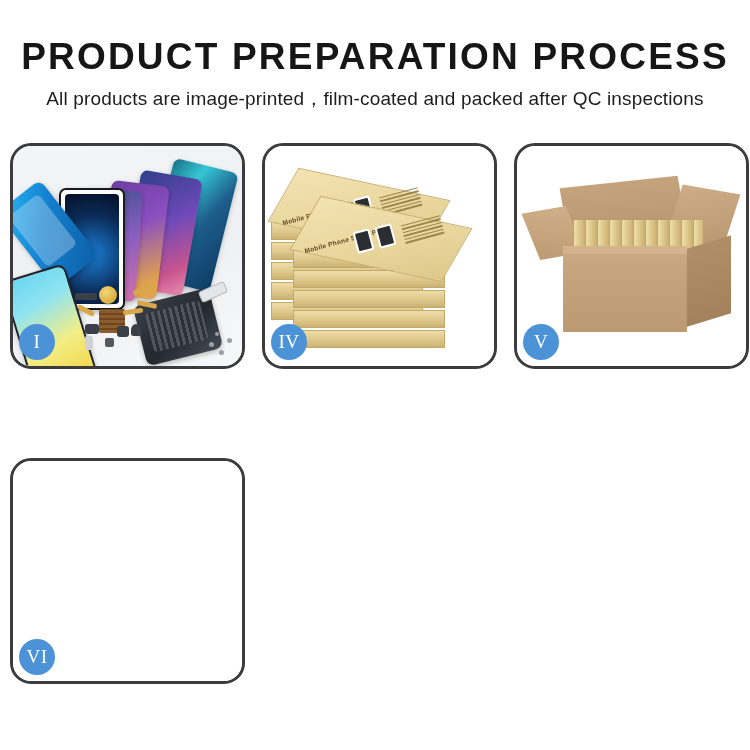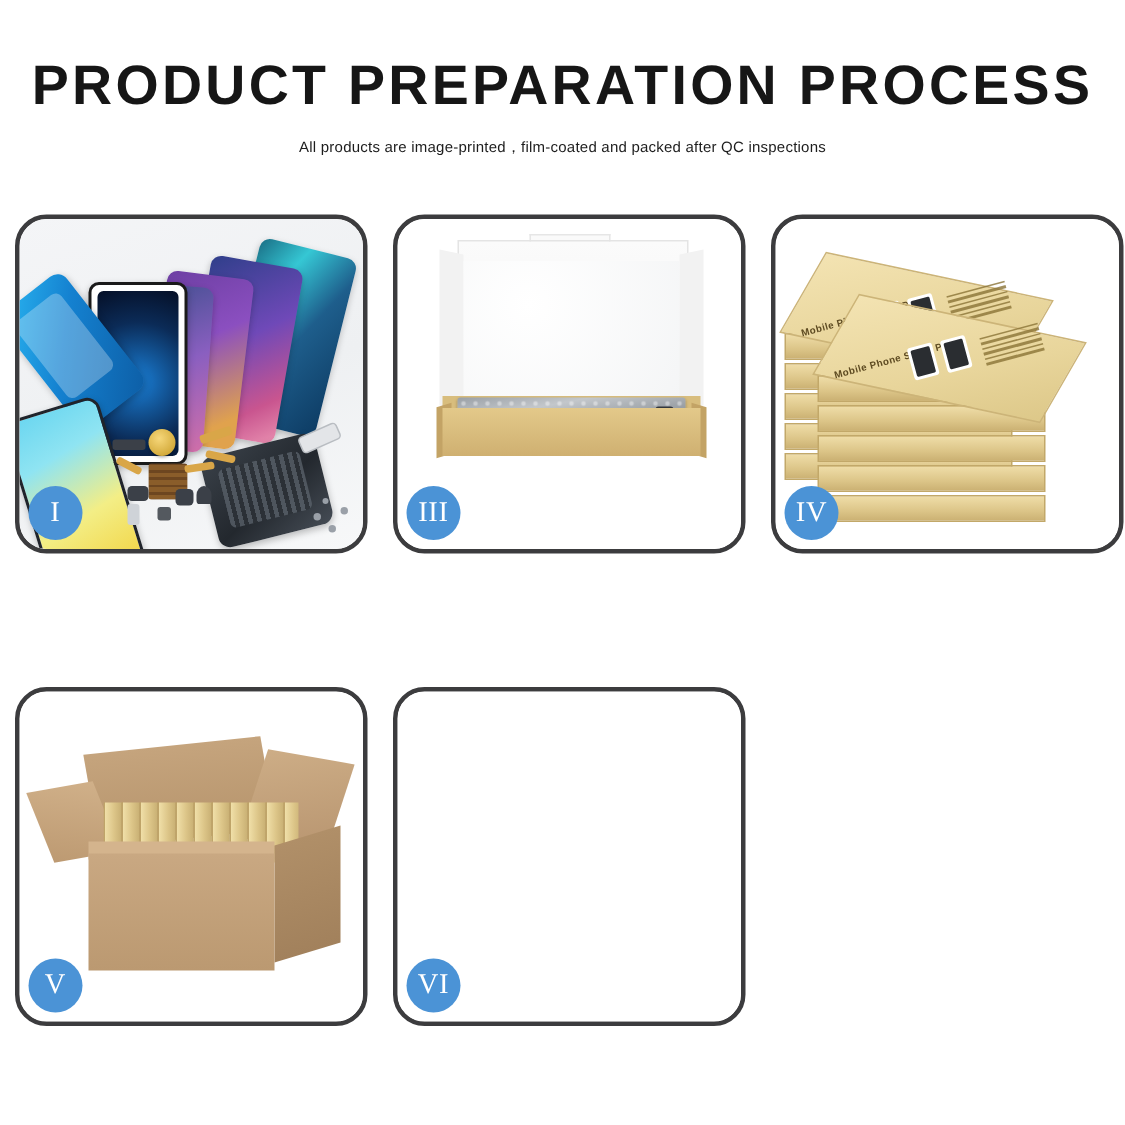--- a/index.html
+++ b/index.html
@@ -22,21 +22,21 @@
     font-size:37px;
     font-weight:700;
     letter-spacing:2.2px;
     color:#161616;
     margin-top:34px;
     line-height:46px;
     white-space:nowrap;
   }
   .subtitle{
     font-family:"Liberation Sans", sans-serif;
-    font-size:10px;
+    font-size:19px;
     font-weight:400;
     color:#1d1d1d;
     letter-spacing:0.15px;
     margin-top:9px;
     line-height:20px;
     white-space:nowrap;
   }
 
   
   .grid{
@@ -230,39 +230,20 @@
         <div class="scr" style="left:196px;top:196px;"></div>
         <div class="scr" style="left:206px;top:204px;"></div>
         <div class="scr" style="left:214px;top:192px;"></div>
         <div class="scr" style="left:202px;top:186px;width:4px;height:4px;"></div>
         <div class="chip" style="left:186px;top:140px;width:26px;height:10px;background:#e3e5e8;border:1px solid #b9bdc2;border-radius:3px;transform:rotate(-24deg);"></div>
       </div>
       <div class="badge">I</div>
     </div>
 
 
-    <div class="panel">
-      <div class="panel-inner">
-        <div class="p3-bg"></div>
-        <div class="lid-tab"></div>
-        <div class="lid-back"></div>
-        <div class="lid-l"></div>
-        <div class="lid-r"></div>
-        <div class="foam"></div>
-        <div class="box3-top"></div>
-        <div class="scr3">
-          <div class="scr3-dot"></div>
-          <div class="scr3-dot2"></div>
-        </div>
-        <div class="box3-lside"></div>
-        <div class="box3-rside"></div>
-        <div class="box3-front"></div>
-      </div>
-      <div class="badge">III</div>
-    </div>
 
     <div class="panel">
       <div class="panel-inner">
         <div class="p4-bg"></div>
 
         <div class="stk" style="left:6px;top:40px;">
           <div class="lay" style="left:0;top:116px;"></div>
           <div class="lay" style="left:0;top:96px;"></div>
           <div class="lay" style="left:0;top:76px;"></div>
           <div class="lay" style="left:0;top:56px;"></div>

